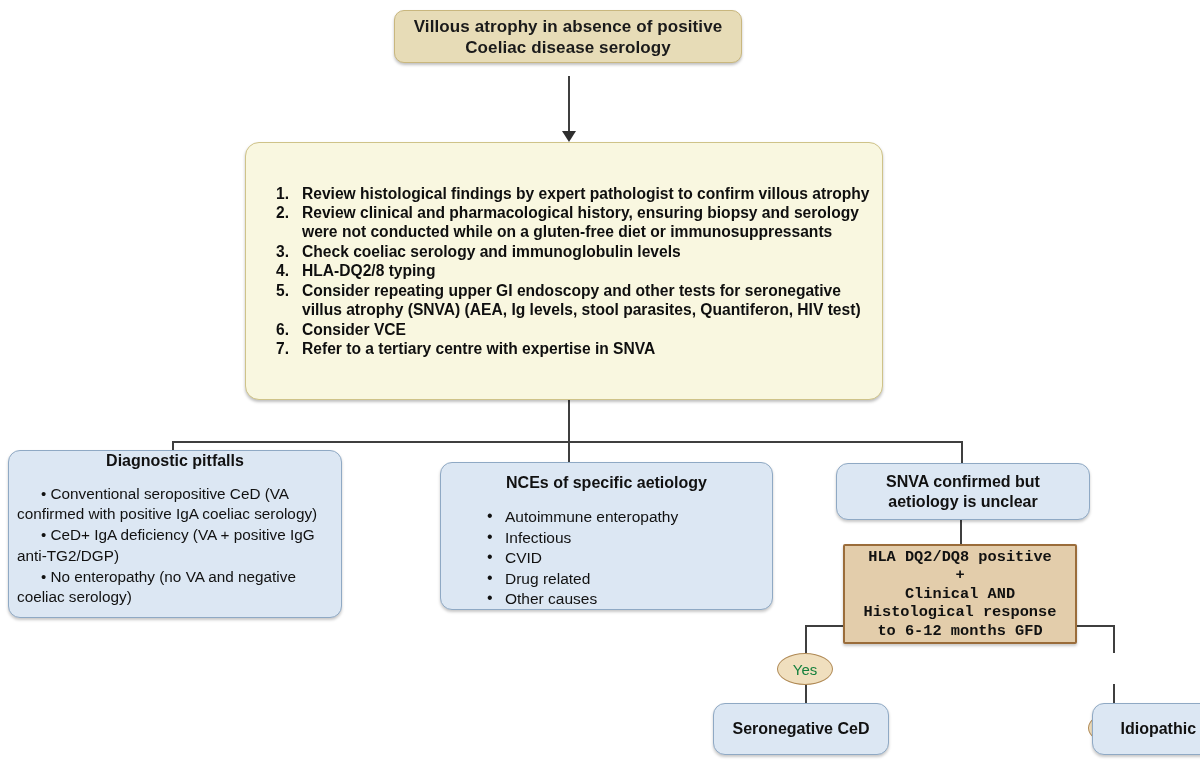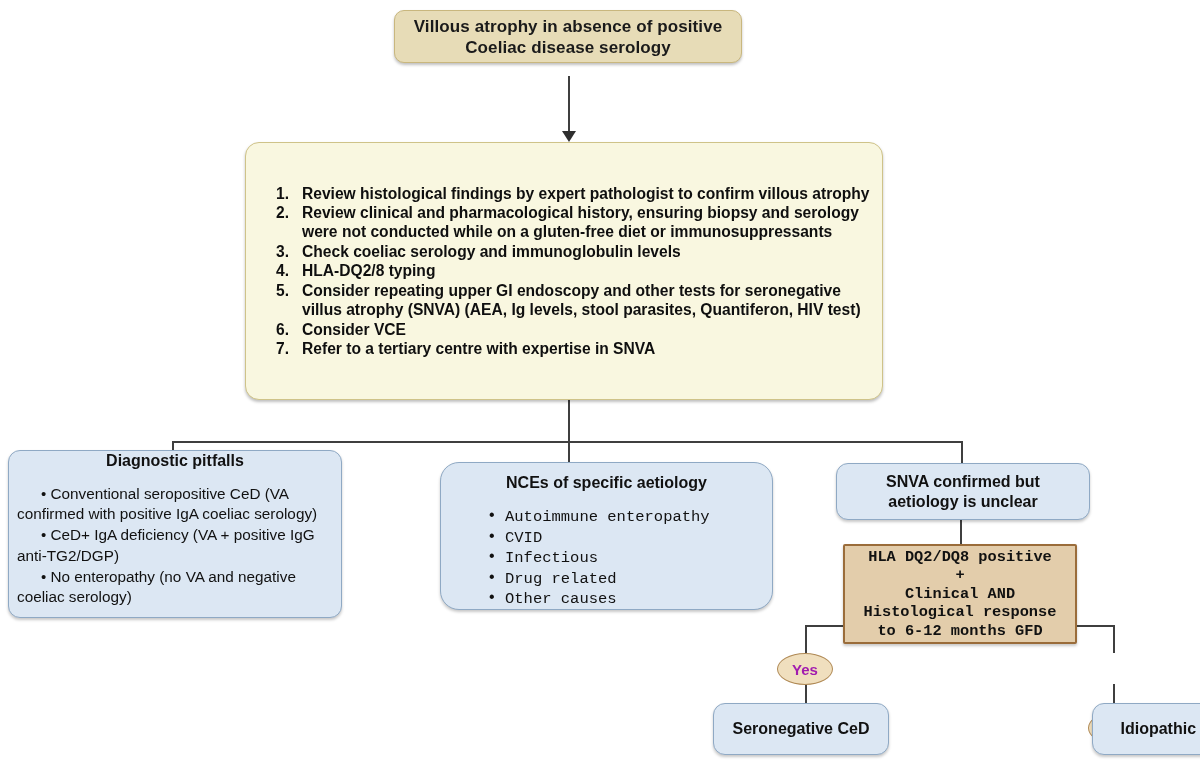--- a/index.html
+++ b/index.html
@@ -57,22 +57,22 @@
     border-radius: 2px;
     box-shadow: 0 2px 3px rgba(0,0,0,.22);
     font-weight: bold;
     color: #111;
   }
   
   .node-oval {
     background: #f0dfbe;
     border: 1.6px solid #b08a56;
     border-radius: 50%;
-    font-weight: bold;
-    color: #a21caf;
+    font-weight: normal;
+    color: #15803d;
     align-items: center;
     text-align: left;
   }
 
   .t-title2 { font-size: 17px; line-height: 21px; letter-spacing: .1px; }
   .t-hd     { font-size: 16px; line-height: 20px; font-weight: bold; }
   .t-oval   { font-size: 15px; }
 
   
   ol.steps {
@@ -185,26 +185,26 @@
 
   <div class="node node-blue" style="left:8px; top:450px; width:334px; height:168px; justify-content:flex-start; ">
     <div class="t-hd" style="text-align:center;">Diagnostic pitfalls</div>
     <div class="pitfall-list" style="margin-top:13px;">
       <div class="pf"><span class="b">•&nbsp;</span><span>Conventional seropositive CeD (VA confirmed with positive IgA coeliac serology)</span></div>
       <div class="pf"><span class="b">•&nbsp;</span><span>CeD+ IgA deficiency (VA + positive IgG anti-TG2/DGP)</span></div>
       <div class="pf"><span class="b">•&nbsp;</span><span>No enteropathy (no VA and negative coeliac serology)</span></div>
     </div>
   </div>
 
-  <div class="node node-blue" style="left:440px; top:462px; width:333px; height:148px; justify-content:flex-start; padding-top:10px;border-radius:19px;">
+  <div class="node node-blue" style="left:440px; top:462px; width:333px; height:148px; justify-content:flex-start; padding-top:10px;">
     <div class="t-hd" style="text-align:center;">NCEs of specific aetiology</div>
-    <ul class="bul" style="margin-top:14px;font-family:Liberation Mono, monospace;">
+    <ul class="bul" style="margin-top:14px;">
       <li>Autoimmune enteropathy</li>
+      <li>Infectious</li>
       <li>CVID</li>
-      <li>Infectious</li>
       <li>Drug related</li>
       <li>Other causes</li>
     </ul>
   </div>
 
   <div class="node node-blue center t-hd" style="left:836px; top:463px; width:254px; height:57px;">
     <div>SNVA confirmed but</div>
     <div>aetiology is unclear</div>
   </div>
 

